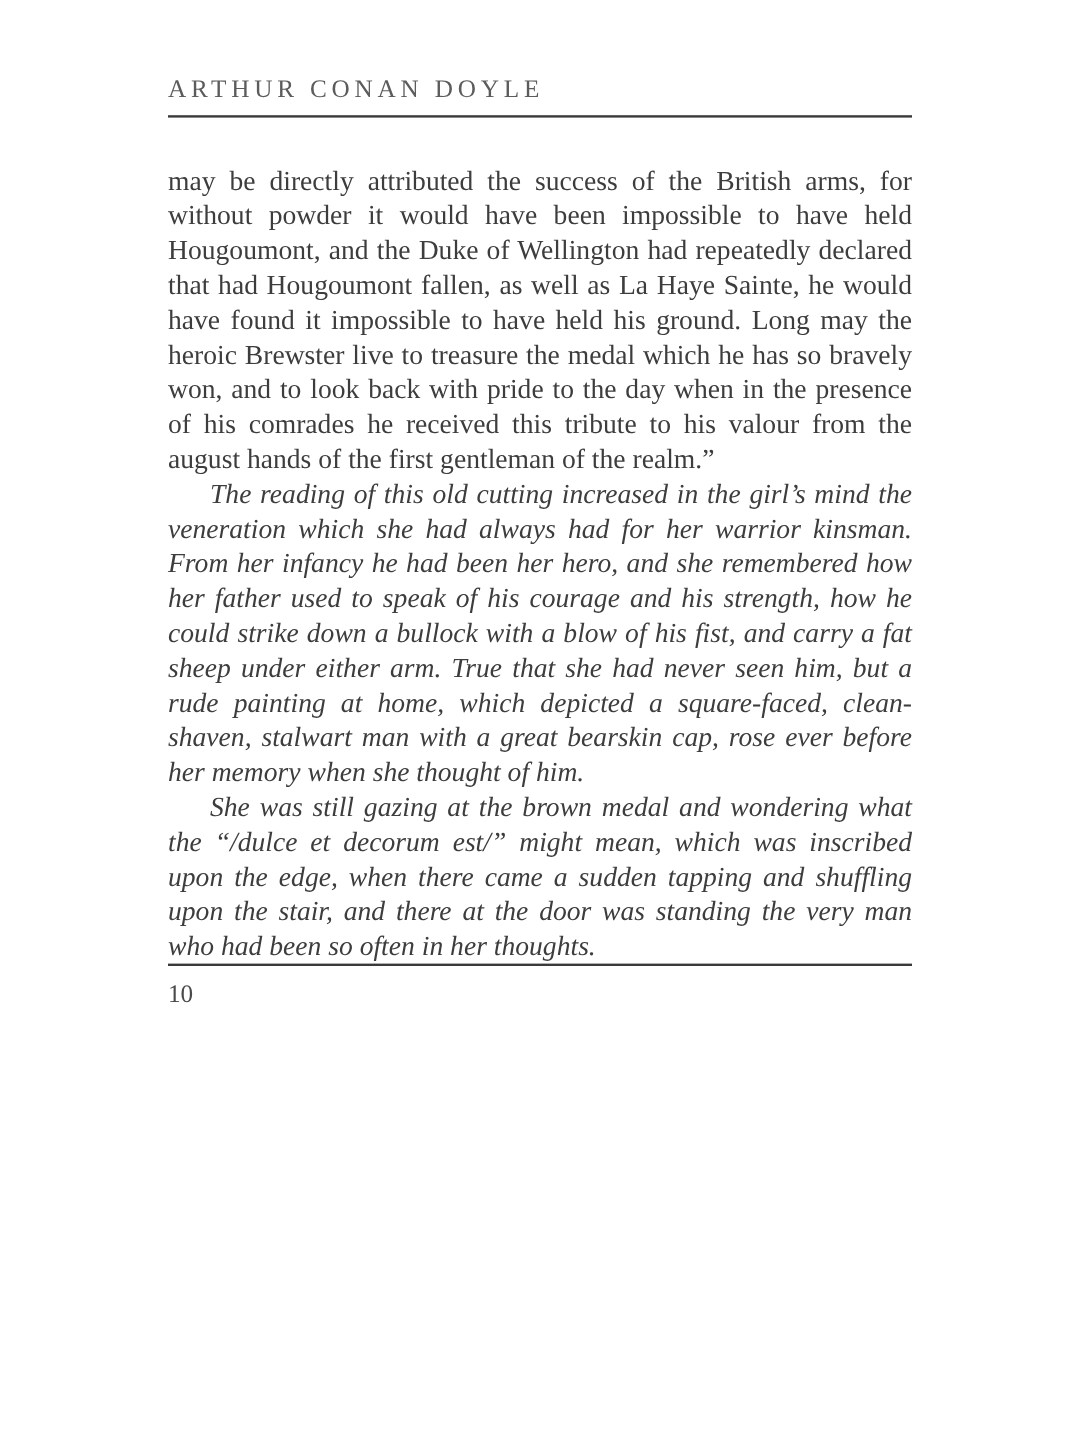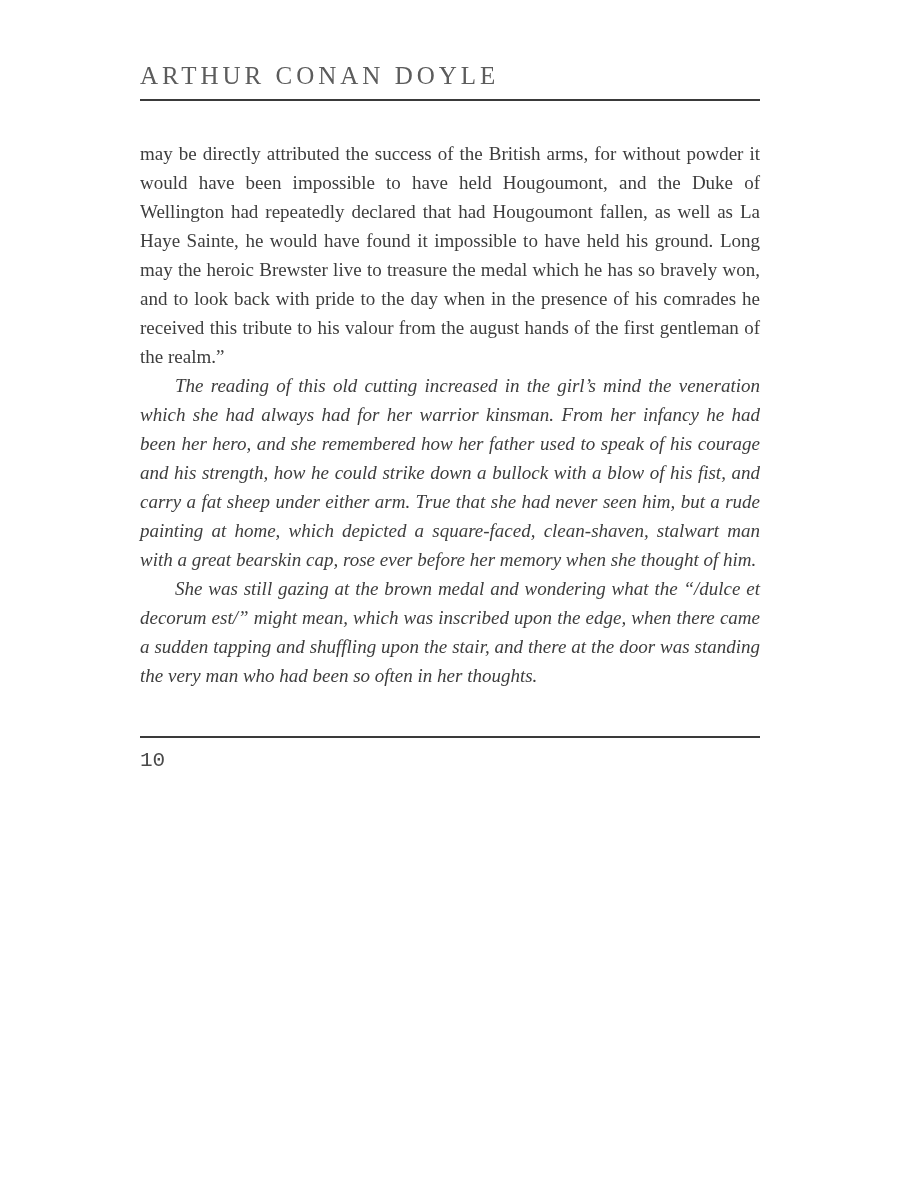--- a/index.html
+++ b/index.html
@@ -15,50 +15,48 @@
   }
   .page {
     width: 620px;
     margin: 0 auto;
   }
   .header {
     padding-top: 62px;
   }
   .header-title {
     font-family: "Liberation Serif", serif;
-    font-size: 25px;
+    font-size: 21px;
     letter-spacing: 4px;
     color: #5c5c5c;
     font-weight: 400;
   }
   .rule {
     width: 100%;
     border-top: 2px solid #3a3a3a;
   }
   .header-rule {
     margin-top: 9px;
   }
   .body-text {
     margin-top: 38px;
-    font-size: 19px;
+    font-size: 23px;
     line-height: 29px;
     text-align: justify;
     color: #3d3d3d;
   }
   .body-text p {
     margin: 0;
     padding: 0;
   }
   .body-text p.indent {
     text-indent: 35px;
     font-style: italic;
   }
   .footer {
-    margin-top: 46px;
-    font-family: Liberation Mono, monospace;
   }
   .page-number {
     margin-top: 11px;
     font-size: 21px;
     color: #4a4a4a;
   }
 </style>
 </head>
 <body>
 

